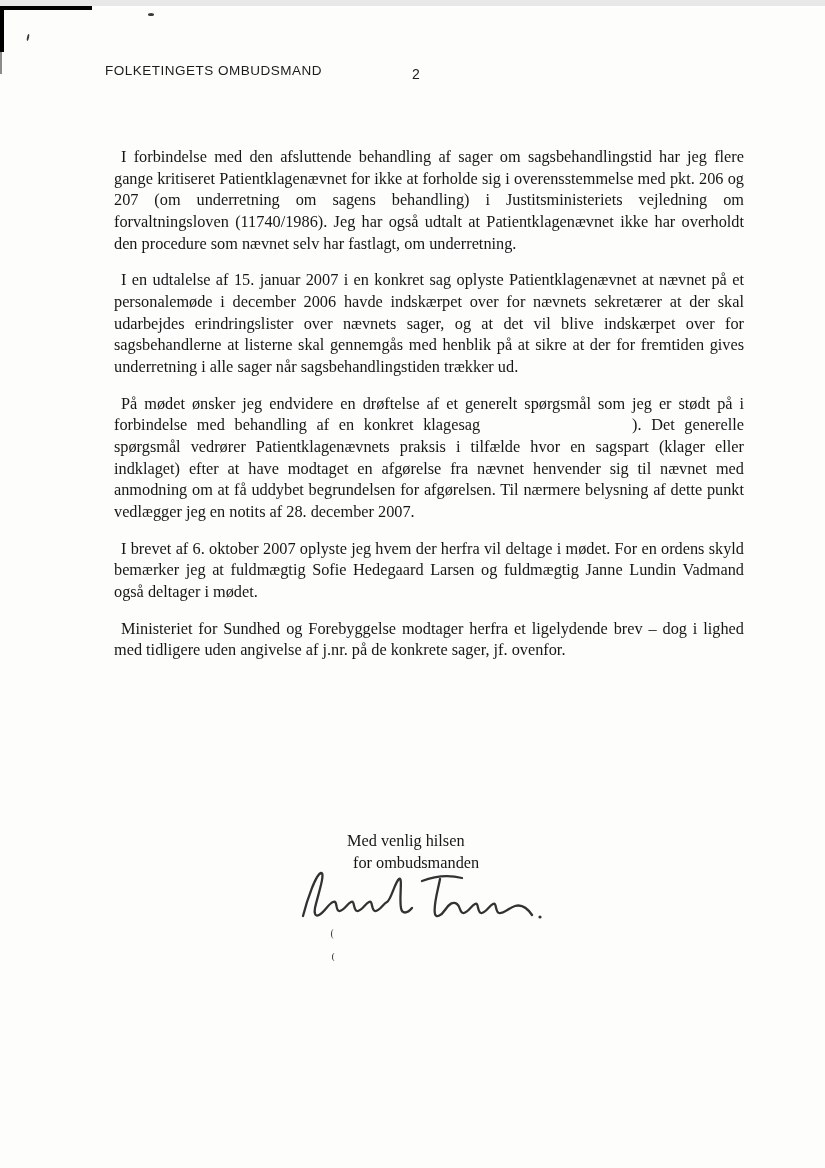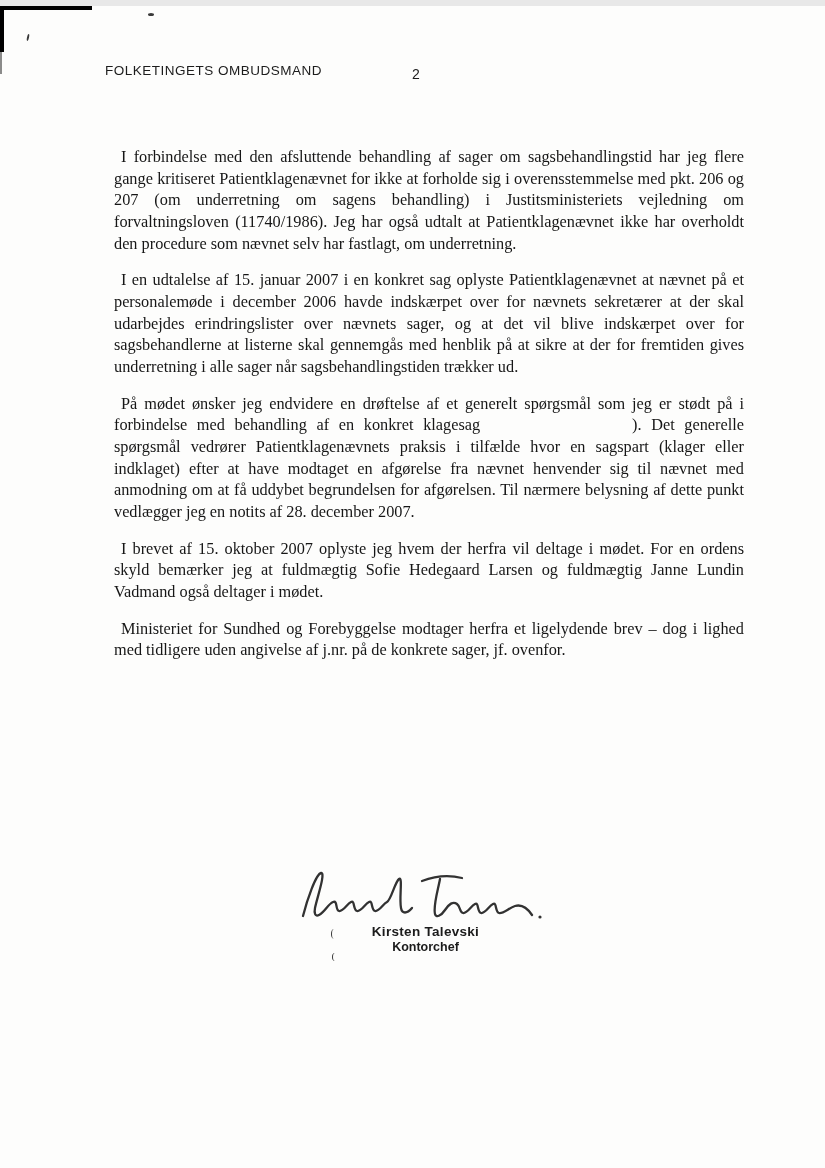--- a/index.html
+++ b/index.html
@@ -81,34 +81,34 @@
   <div class="arc-speck a1"></div>
   <div class="arc-speck a2"></div>
 
   <div class="letterhead">FOLKETINGETS OMBUDSMAND</div>
   <div class="page-number">2</div>
 
   <div class="content">
     <p>I forbindelse med den afsluttende behandling af sager om sagsbehandlingstid har jeg flere gange kritiseret Patientklagenævnet for ikke at forholde sig i overensstemmelse med pkt. 206 og 207 (om underretning om sagens behandling) i Justitsministeriets vejledning om forvaltningsloven (11740/1986). Jeg har også udtalt at Patientklagenævnet ikke har overholdt den procedure som nævnet selv har fastlagt, om underretning.</p>
     <p>I en udtalelse af 15. januar 2007 i en konkret sag oplyste Patientklagenævnet at nævnet på et personalemøde i december 2006 havde indskærpet over for nævnets sekretærer at der skal udarbejdes erindringslister over nævnets sager, og at det vil blive indskærpet over for sagsbehandlerne at listerne skal gennemgås med henblik på at sikre at der for fremtiden gives underretning i alle sager når sagsbehandlingstiden trækker ud.</p>
     <p><span>På mødet ønsker jeg endvidere en drøftelse af et generelt spørgsmål som jeg er stødt på i forbindelse med behandling af en konkret klagesag</span><span class="redaction-gap"></span><span>). Det generelle spørgsmål vedrører Patientklagenævnets praksis i tilfælde hvor en sagspart (klager eller indklaget) efter at have modtaget en afgørelse fra nævnet henvender sig til nævnet med anmodning om at få uddybet begrundelsen for afgørelsen. Til nærmere belysning af dette punkt vedlægger jeg en notits af 28. december 2007.</span></p>
-    <p>I brevet af 15. oktober 2007 oplyste jeg hvem der herfra vil deltage i mødet. For en ordens skyld bemærker jeg at fuldmægtig Sofie Hedegaard Larsen og fuldmægtig Janne Lundin Vadmand også deltager i mødet.</p>
+    <p>I brevet af 6. oktober 2007 oplyste jeg hvem der herfra vil deltage i mødet. For en ordens skyld bemærker jeg at fuldmægtig Sofie Hedegaard Larsen og fuldmægtig Janne Lundin Vadmand også deltager i mødet.</p>
     <p>Ministeriet for Sundhed og Forebyggelse modtager herfra et ligelydende brev – dog i lighed med tidligere uden angivelse af j.nr. på de konkrete sager, jf. ovenfor.</p>
   </div>
 
+  <div class="closing">
+    <div>Med venlig hilsen</div>
+    <div class="on-behalf">for ombudsmanden</div>
+  </div>
 
   <div class="signature">
     <svg width="255" height="64" viewBox="0 0 255 64">
       <g fill="none" stroke="#1d1d1d" stroke-width="2.3" stroke-linecap="round" stroke-linejoin="round" opacity="0.9">
         <path d="M8,52 C12,36 21,10 26,9 C31,8 22,34 20,44 C19,49 20,53 24,51 C30,48 33,40 38,38 C43,36 40,46 44,47 C48,48 52,40 56,38 C60,36 58,46 62,47 C66,48 70,40 74,38 C78,36 76,46 80,47 C84,48 88,40 92,38 C96,36 100,18 104,15 C108,12 104,34 106,44 C107,50 112,50 117,44"></path>
         <path d="M127,17 C140,12 155,11 167,14"></path>
         <path d="M145,15 C143,26 138,42 140,50 C141,54 146,52 150,46 C154,40 158,37 162,40 C166,43 164,48 168,49 C172,50 176,42 180,40 C184,38 182,48 186,49 C190,50 194,42 198,40 C202,38 200,48 204,49 C208,50 214,44 220,42 C227,40 233,45 237,51"></path>
         <circle cx="245" cy="53" r="1.6" fill="#1d1d1d" stroke="none"></circle>
       </g>
     </svg>
   </div>
 
-  <div class="signatory">
-    <div class="name">Kirsten Talevski</div>
-    <div class="title">Kontorchef</div>
-  </div>
 
 </div>
 
 </body></html>

